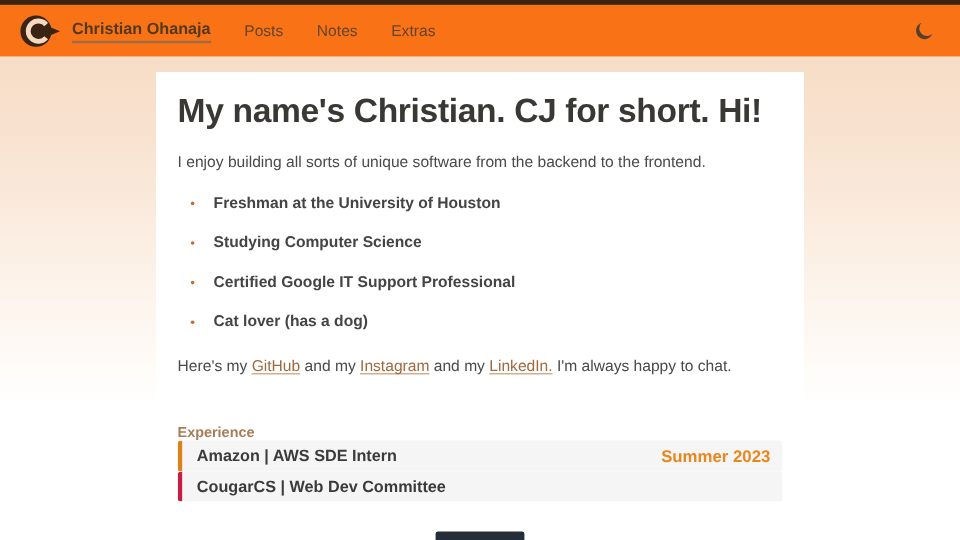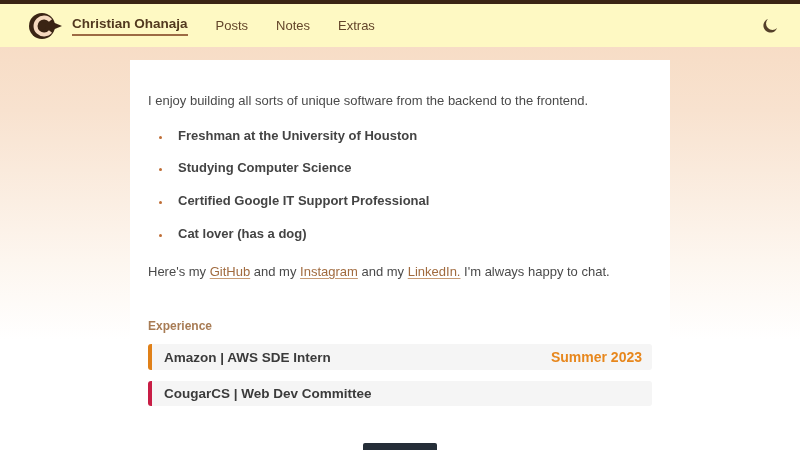--- a/index.html
+++ b/index.html
@@ -6,25 +6,25 @@
   html, body { width: 800px; height: 450px; overflow: hidden; }
   body {
     font-family: "Liberation Sans", sans-serif;
     background: linear-gradient(180deg, #f6d9bf 0px, #f8e2cf 110px, #fdf6ef 260px, #ffffff 340px);
     position: relative;
   }
 
   
   .navbar {
     height: 47px;
-    background: #fef9c3;
+    background: #f97316;
     border-top: 4px solid #3a2414;
     display: flex;
     align-items: center;
-    padding: 0 18px 0 28px;
+    padding: 0 18px 0 16px;
   }
   .logo { width: 34px; height: 30px; display: block; cursor: pointer; }
   .brand {
     margin-left: 10px;
     font-size: 13.5px;
     font-weight: bold;
     color: #52391f;
     text-decoration: none;
     border-bottom: 2px solid #9c6b44;
     padding-bottom: 3px;
@@ -91,21 +91,20 @@
   }
 
   
   h2.section-heading {
     margin-top: 38px;
     font-size: 12px;
     font-weight: bold;
     color: #a87c55;
   }
   .xp-row {
-    margin-top: 11px;
     background: #f5f5f5;
     border-radius: 3px;
     display: flex;
     align-items: center;
     justify-content: space-between;
     padding: 5px 10px 5px 12px;
     border-left: 4px solid #888;
   }
   .xp-row.accent-orange { border-left-color: #e08018; }
   .xp-row.accent-crimson { border-left-color: #c81d45; }
@@ -145,20 +144,21 @@
     <span class="nav-link">Extras</span>
   </nav>
   <span class="theme-toggle">
     <svg viewBox="0 0 24 24" width="20" height="20">
       <path d="M20.5 14.5A8.5 8.5 0 1 1 9.5 3.5a7 7 0 0 0 11 11z" fill="#54402a"></path>
     </svg>
   </span>
 </header>
 
 <main class="card">
+  <h1 class="page-title">My name's Christian. CJ for short. Hi!</h1>
 
   <p class="intro">I enjoy building all sorts of unique software from the backend to the frontend.</p>
 
   <ul class="facts">
     <li>Freshman at the University of Houston</li>
     <li>Studying Computer Science</li>
     <li>Certified Google IT Support Professional</li>
     <li>Cat lover (has a dog)</li>
   </ul>
 

